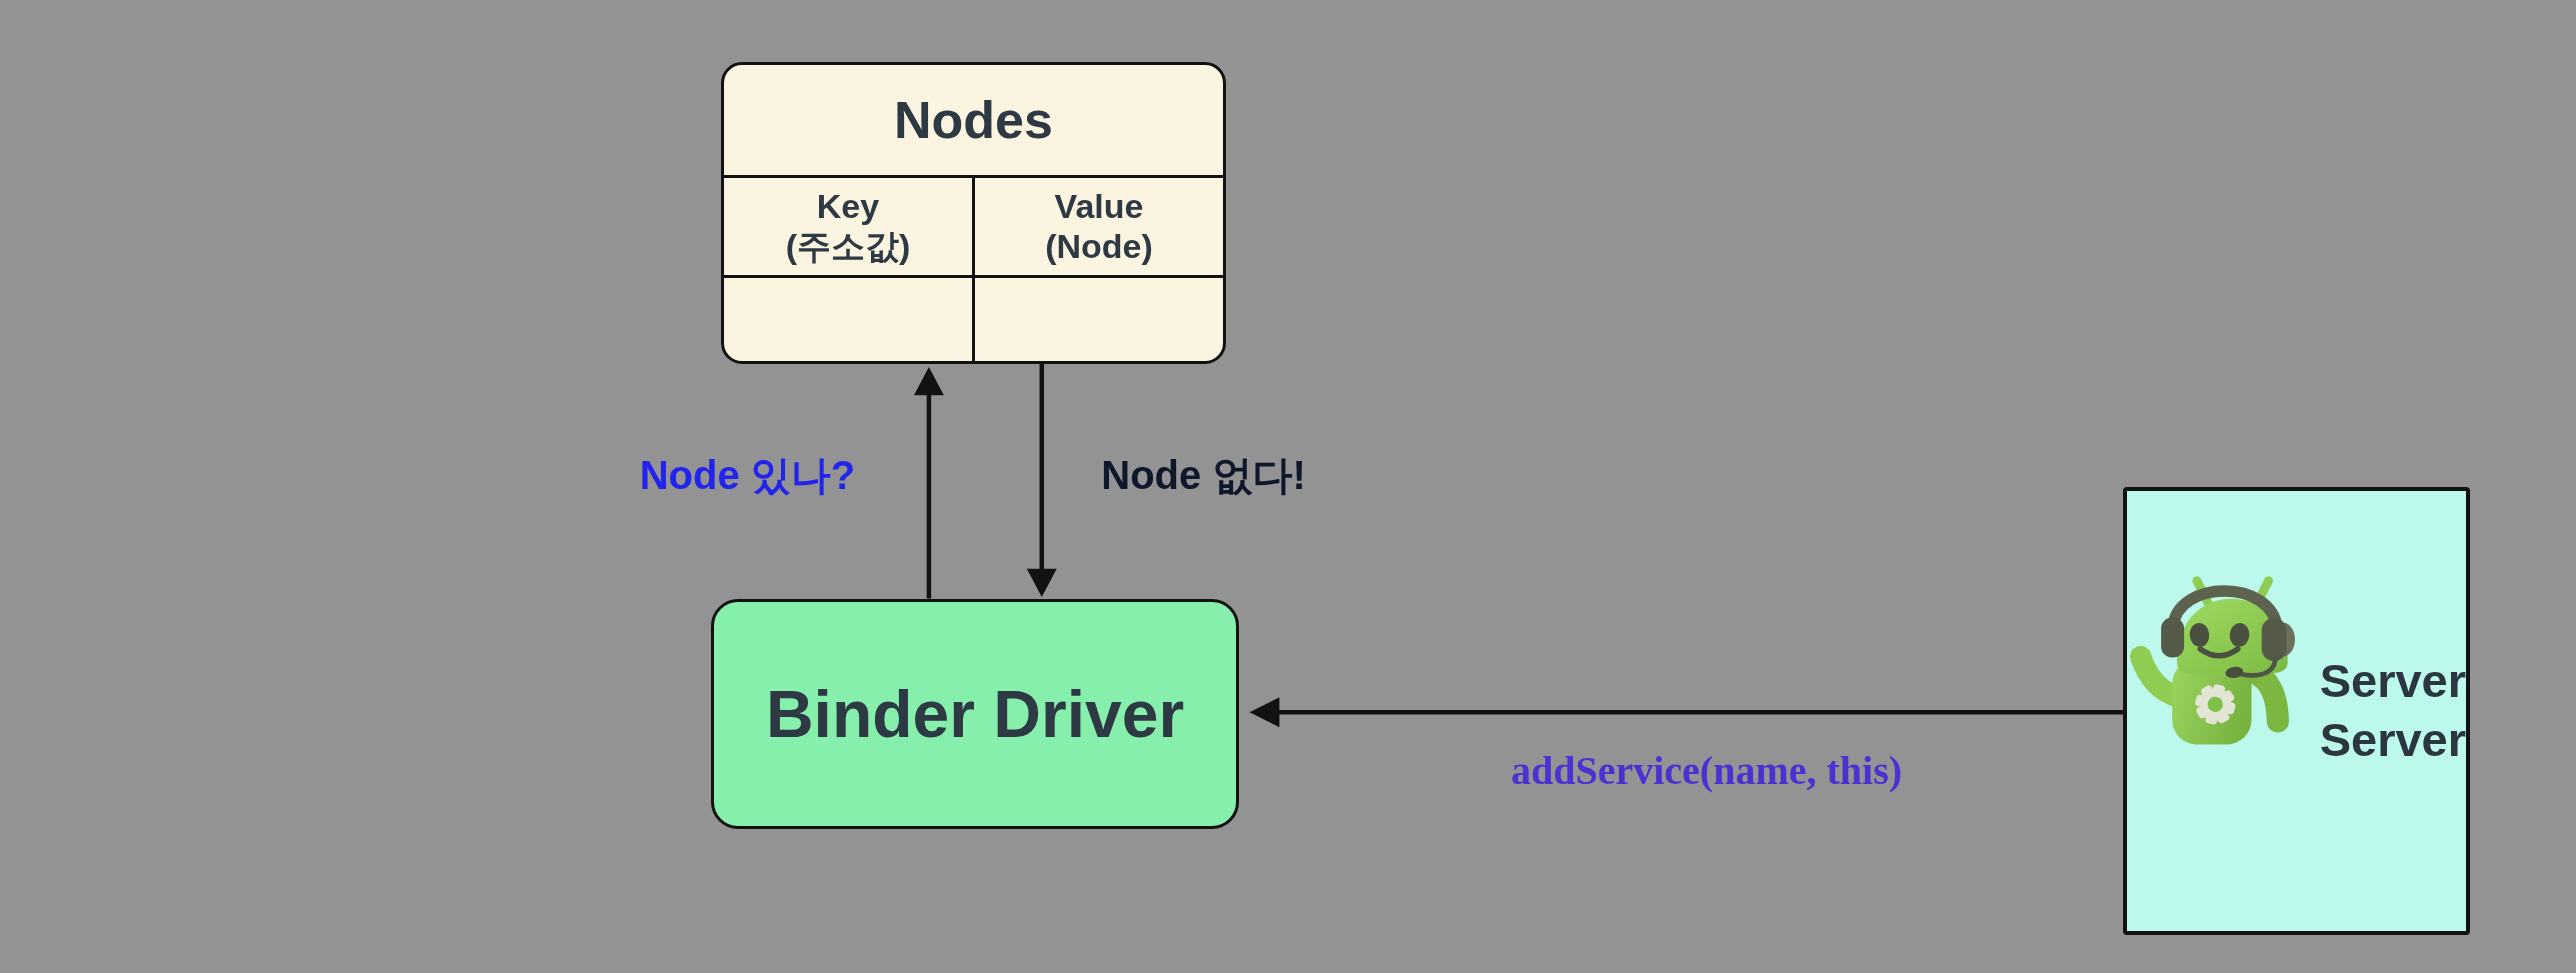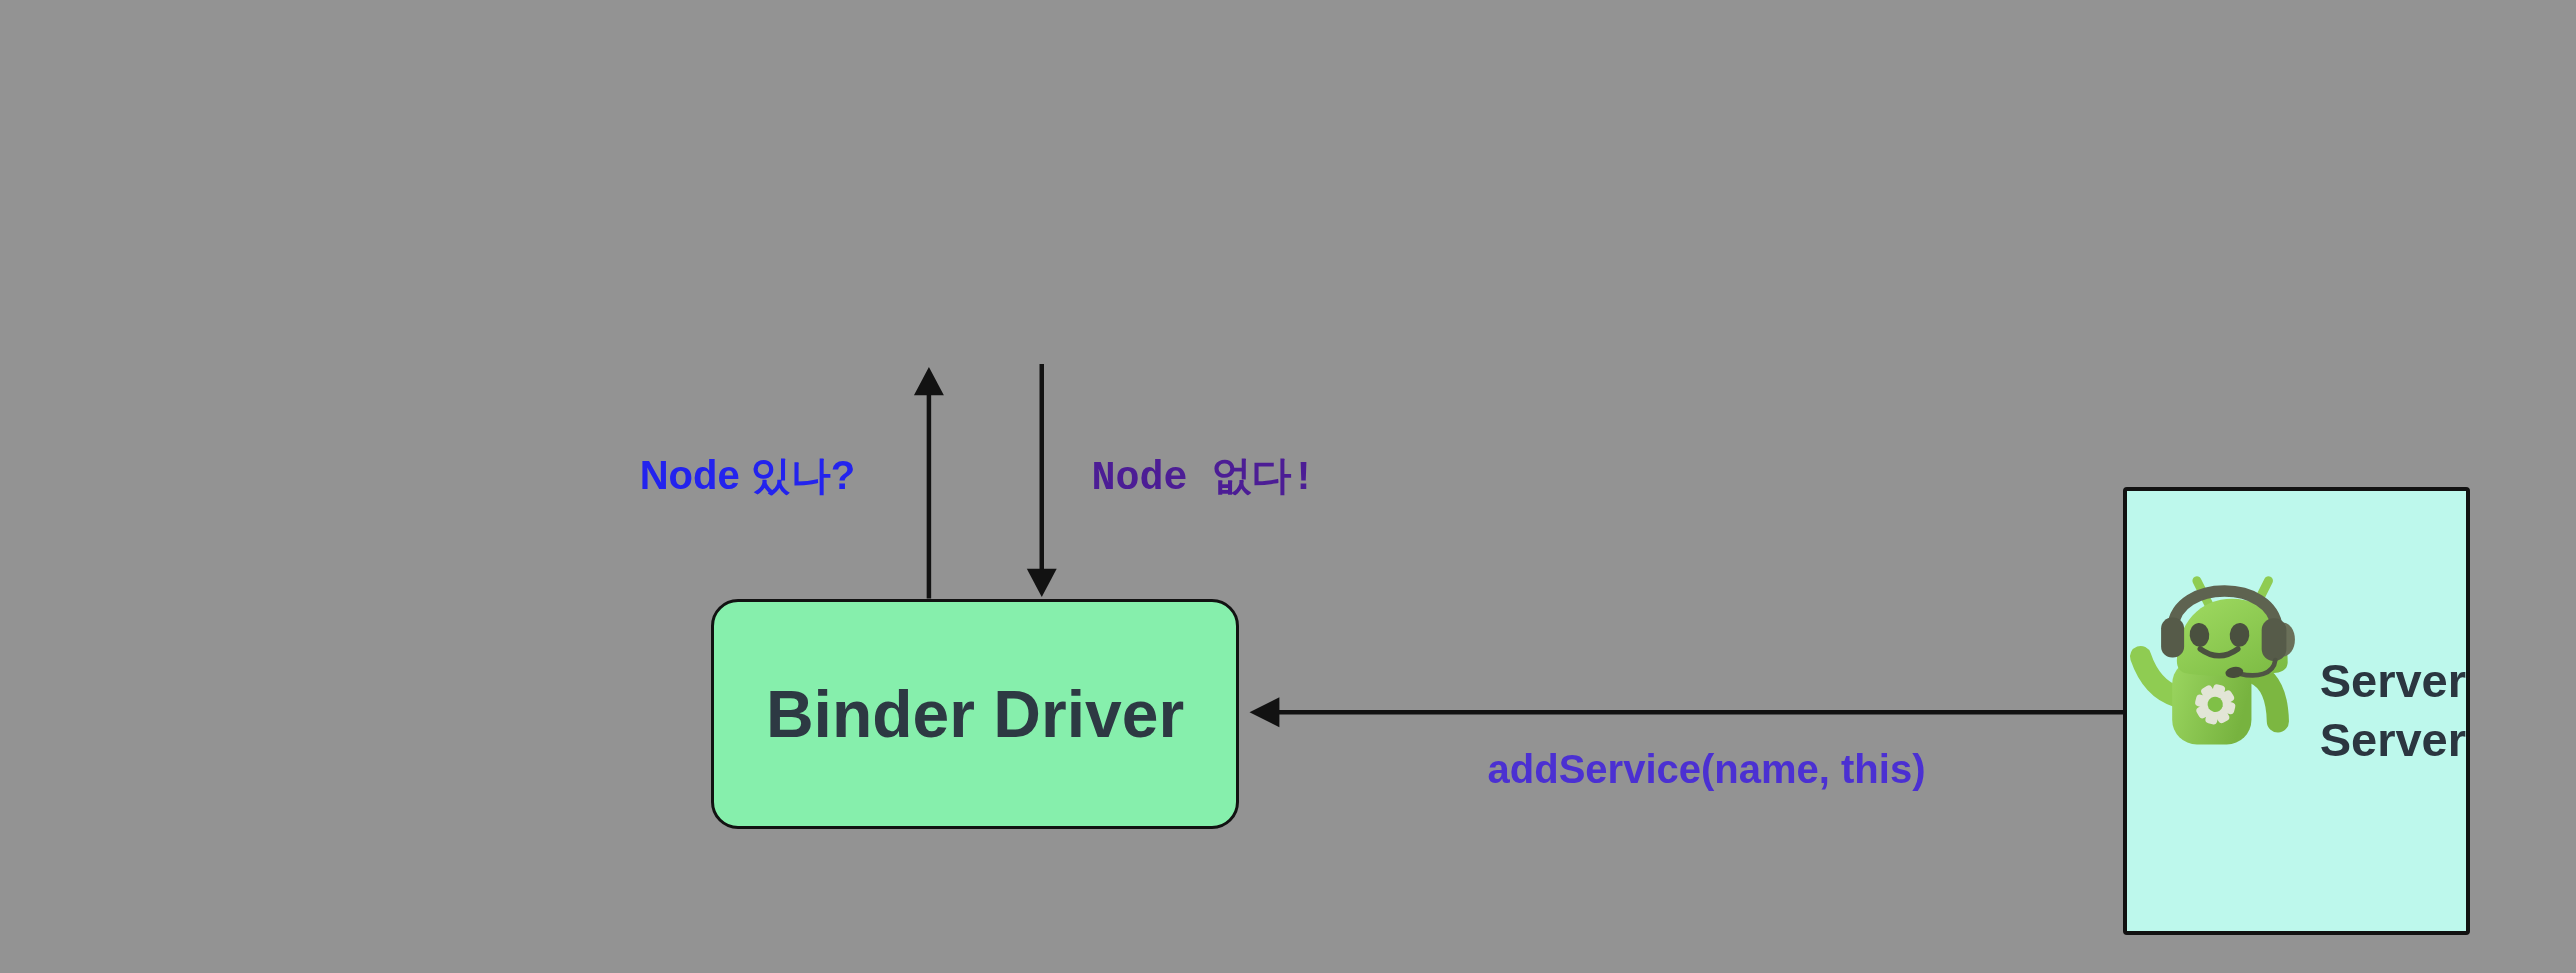--- a/index.html
+++ b/index.html
@@ -43,21 +43,21 @@
     position: absolute; left: 711px; top: 599px; width: 528px; height: 230px;
     background: #86efac; border: 3.7px solid #121212; border-radius: 27px;
     box-sizing: border-box; display: flex; align-items: center; justify-content: center;
     font-size: 66px; color: #2D3943;
   }
 
   
   .flabel { position: absolute; font-size: 40px; text-align: center; white-space: nowrap; }
   .flabel-query { left: 583px; top: 448px; width: 329px; }
   .flabel-response { left: 1054px; top: 448px; width: 299px; }
-  .flabel-addservice { left: 1368px; top: 747px; width: 677px; }
+  .flabel-addservice { left: 1368px; top: 747px; width: 677px; font-family: Liberation Serif, serif; }
 
   
   .server-box {
     position: absolute; left: 2123px; top: 487px; width: 347px; height: 448px;
     background: #BDF8EC; border: 4.5px solid #121212; border-radius: 4px;
     box-sizing: border-box; display: flex; flex-direction: row; overflow: hidden;
   }
   .sp-img { height: 295px; position: relative; }
   .sp-img svg { display: block; width: 100%; height: 100%; }
   .sp-divider { height: 6.7px; background: #121212; }
@@ -79,27 +79,44 @@
     <g>
       <line class="arrow-line" x1="1394" y1="487" x2="1394" y2="764"></line>
       <polygon class="arrow-head" points="1394,799 1374,761 1414,761"></polygon>
     </g>
     <g>
       <line class="arrow-line" x1="2841" y1="953" x2="1708" y2="953"></line>
       <polygon class="arrow-head" points="1672,953 1712,933 1712,973"></polygon>
     </g>
   </svg>
 
+  <div class="nodes-table">
+    <div class="tbl-title">Nodes</div>
+    <div class="tbl-row tbl-head">
+      <div class="cell first">
+        <span>Key</span>
+        <span>(주소값)</span>
+      </div>
+      <div class="cell">
+        <span>Value</span>
+        <span>(Node)</span>
+      </div>
+    </div>
+    <div class="tbl-row tbl-empty">
+      <div class="cell first"></div>
+      <div class="cell"></div>
+    </div>
+  </div>
 
   <div class="binder-box">
     <span>Binder Driver</span>
   </div>
 
   <div class="flabel flabel-query" style="color: rgb(35, 35, 238);">Node 있나?</div>
-  <div class="flabel flabel-response" style="color: #4c1d95; font-family: Liberation Mono, monospace;">Node 없다!</div>
+  <div class="flabel flabel-response" style="color: #0f172a;">Node 없다!</div>
   <div class="flabel flabel-addservice" style="color: rgb(75, 48, 210);">addService(name, this)</div>
 
   <div class="server-box">
     <div class="sp-img">
       <svg viewBox="0 0 452 395">
         <defs>
           <linearGradient id="g-body" x1="0" y1="0" x2="1" y2="0.3">
             <stop offset="0" stop-color="#9BD660"></stop>
               <stop offset="1" stop-color="#77B33F"></stop>
           </linearGradient>

